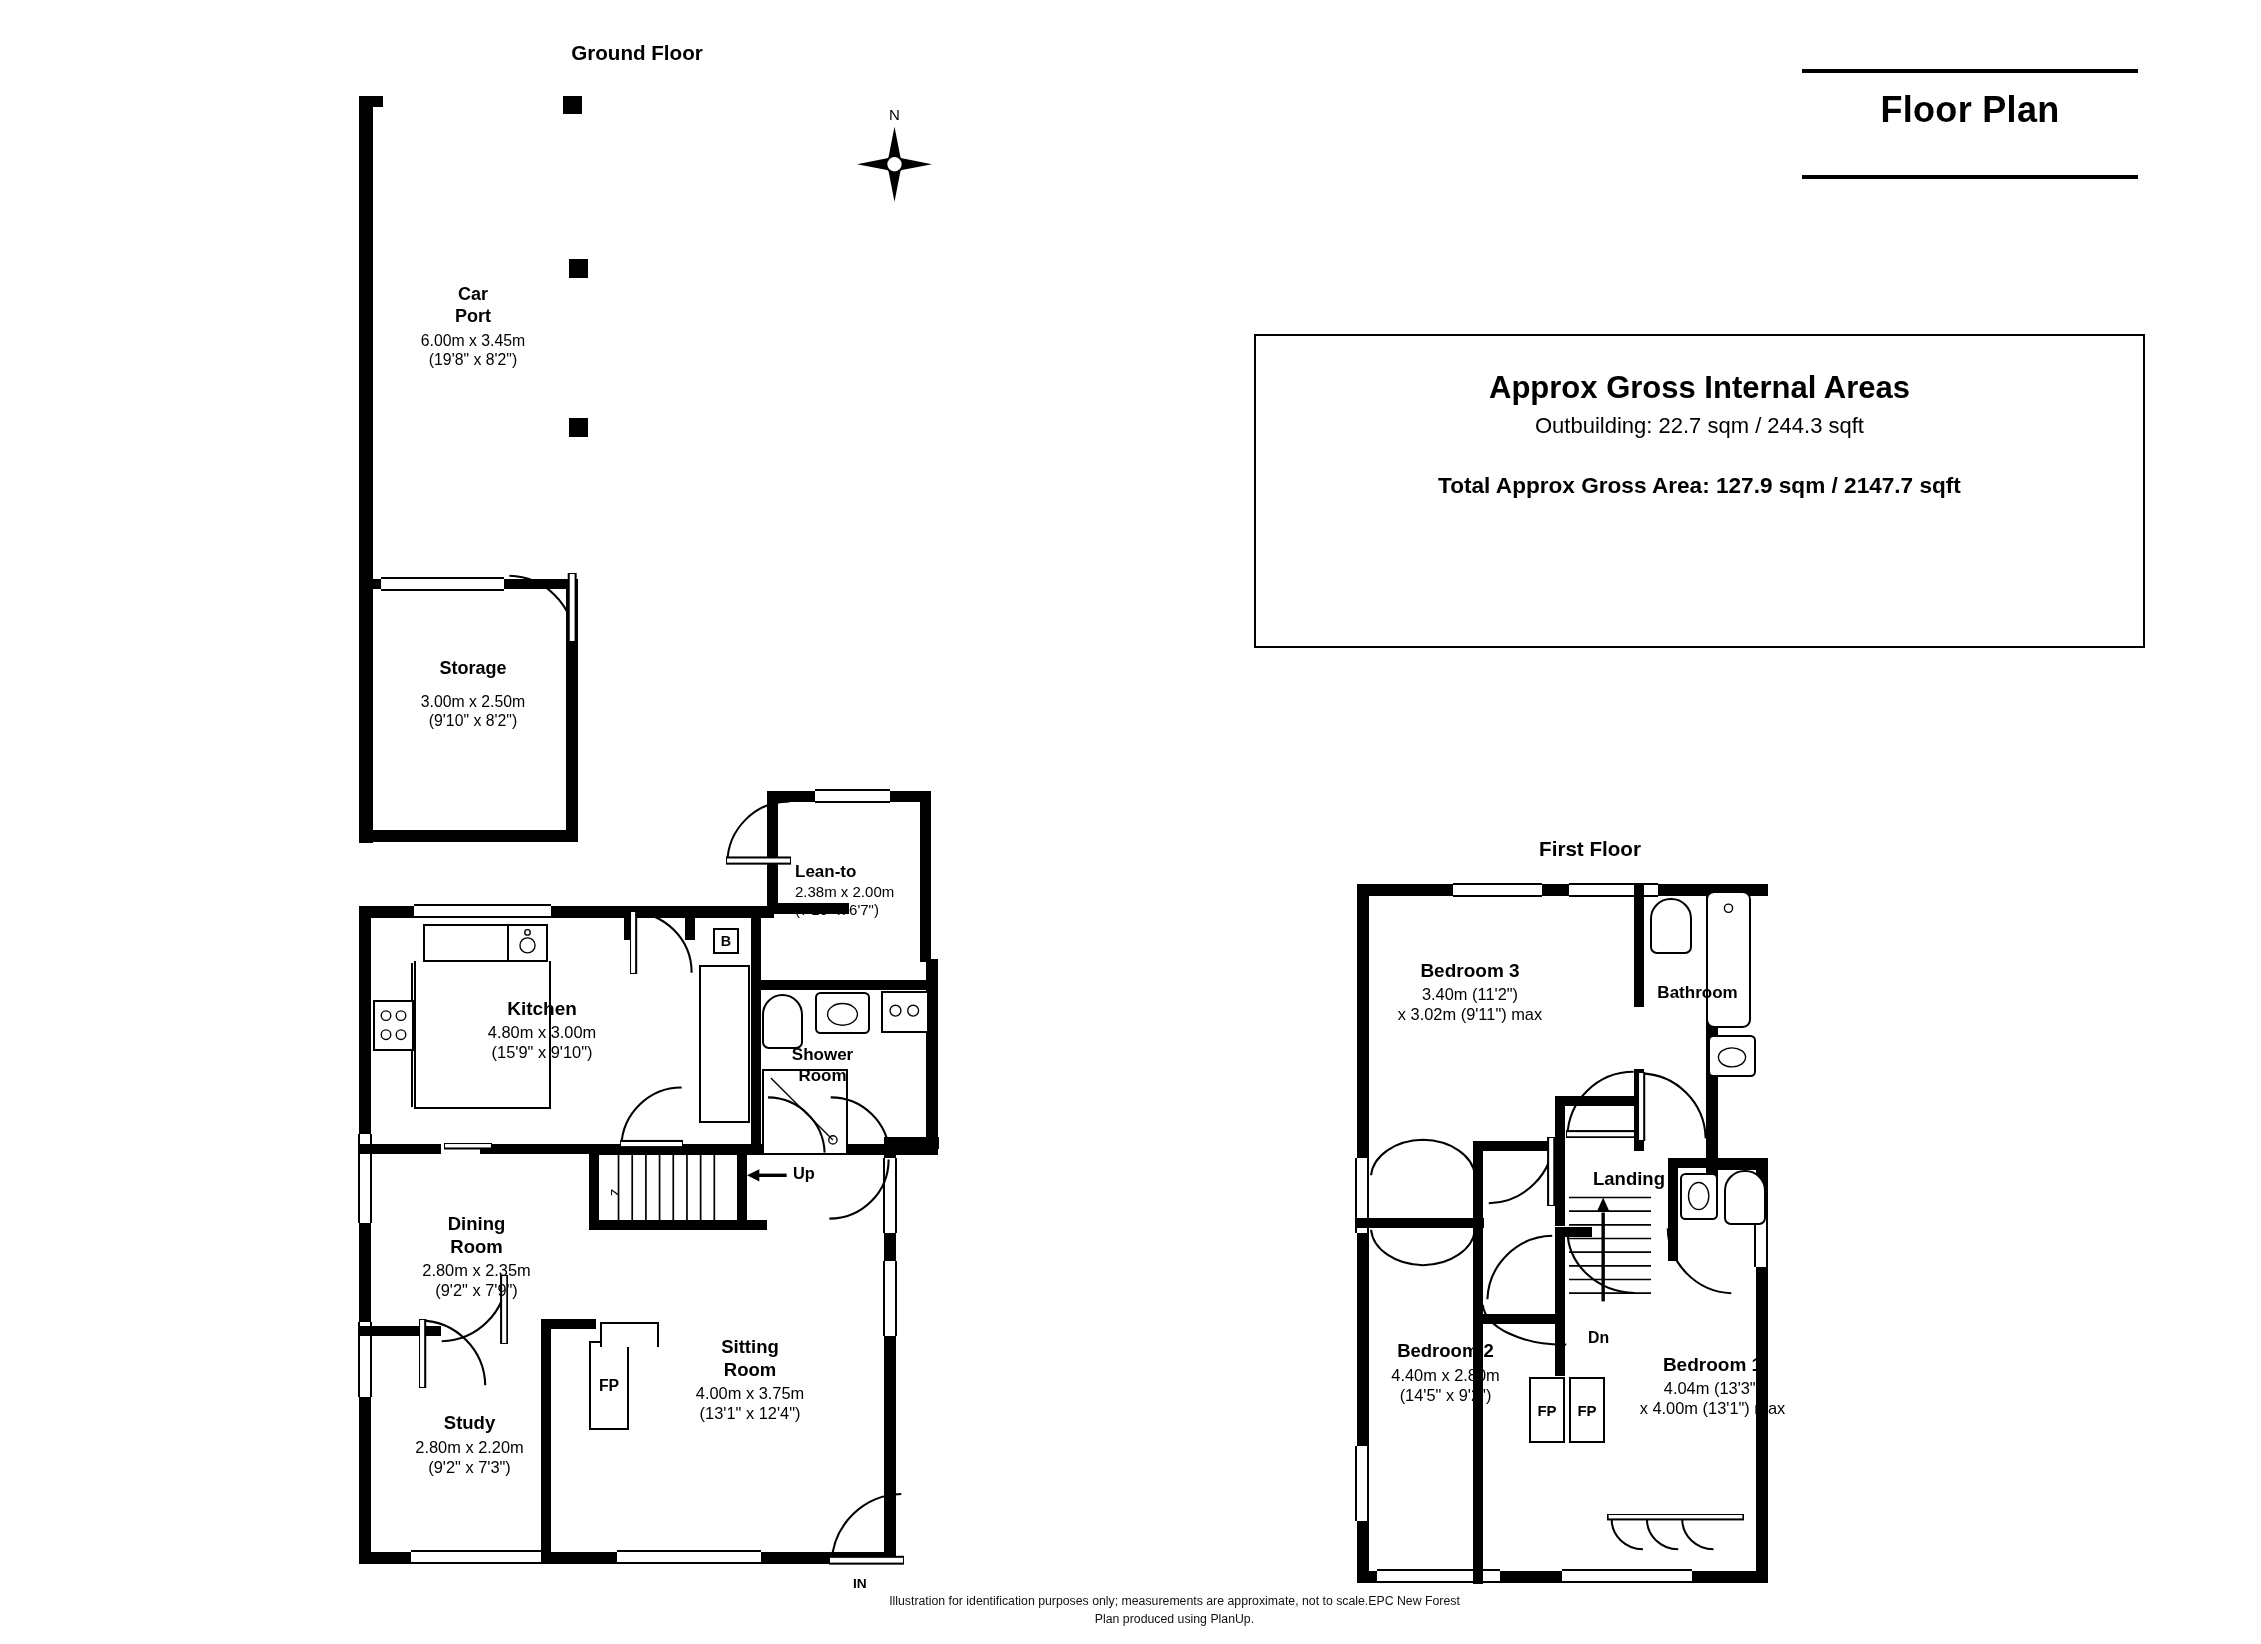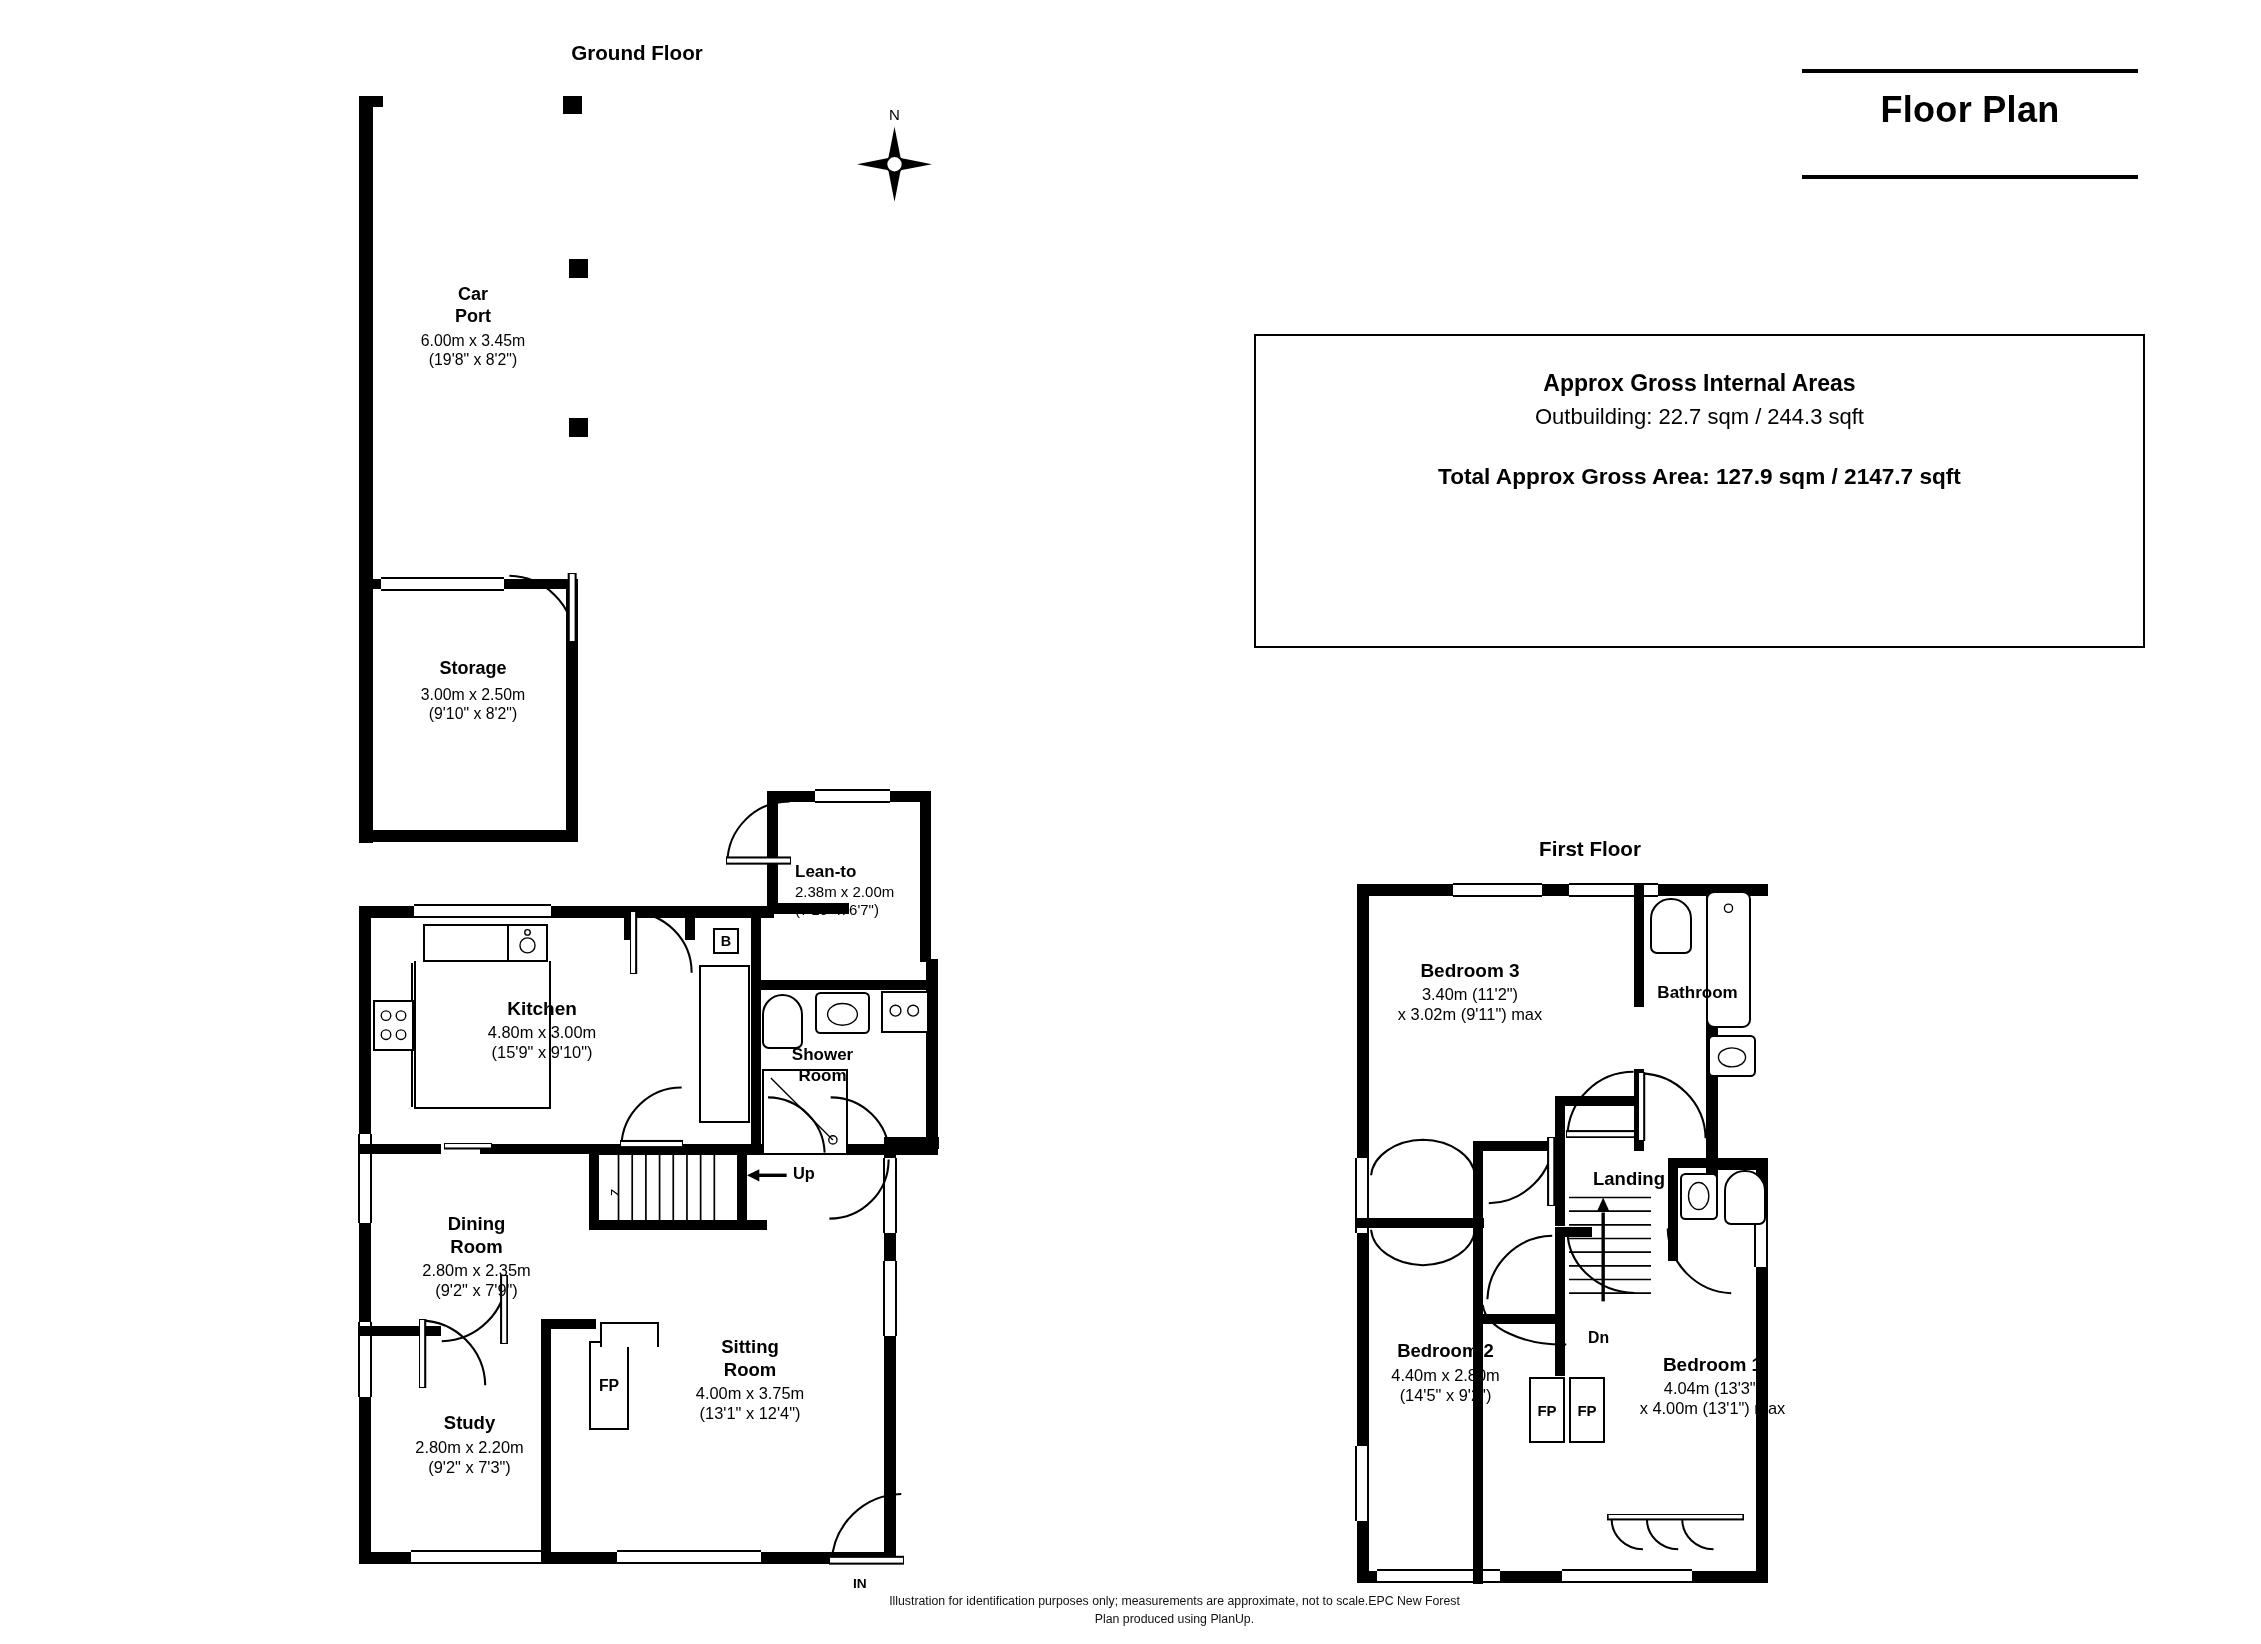--- a/index.html
+++ b/index.html
@@ -8,21 +8,21 @@
   .abs{position:absolute;}
   .ctr{text-align:center;}
   .wall{position:absolute;background:#000;}
   .thinline{position:absolute;background:#000;}
   .lbl{position:absolute;text-align:center;line-height:1.22;}
   .lbl .nm{font-weight:bold;}
   .lbl .dim{font-weight:normal;}
   .title-main{font-size:36px;font-weight:bold;letter-spacing:0.3px;}
   .sec-title{font-size:20.6px;font-weight:bold;}
   .areas-box{position:absolute;border:2.1px solid #000;box-sizing:border-box;}
-  .areas-h{font-size:23px;font-weight:bold;text-align:center;}
+  .areas-h{font-size:31px;font-weight:bold;text-align:center;}
   .areas-l{font-size:22px;text-align:center;}
   .areas-t{font-size:22.6px;font-weight:bold;text-align:center;}
   .footer{position:absolute;text-align:center;font-size:12.3px;line-height:1.45;color:#111;padding-left:44px;}
   .win{position:absolute;background:#fff;border-top:2.7px solid #000;border-bottom:2.7px solid #000;}
   .winv{position:absolute;background:#fff;border-left:2.7px solid #000;border-right:2.7px solid #000;}
   .fix{position:absolute;border:2.1px solid #000;background:#fff;box-sizing:border-box;}
   .smalltxt{position:absolute;font-size:13px;font-weight:bold;}
   .fp-box{position:absolute;border:2.1px solid #000;background:#fff;box-sizing:border-box;display:flex;align-items:center;justify-content:center;font-size:13.7px;font-weight:bold;}
   .compass{position:absolute;}
 </style>
@@ -80,21 +80,21 @@
 
   <div class="lbl" style="left:384px;top:284px;width:178px;font-size:18px;">
     <div class="nm">Car</div>
     <div class="nm">Port</div>
     <div class="dim" style="font-size:15.8px;margin-top:2.7px;">6.00m x 3.45m</div>
     <div class="dim" style="font-size:15.8px;">(19'8" x 8'2")</div>
   </div>
 
   <div class="lbl" style="left:384px;top:658px;width:178px;font-size:18px;">
     <div class="nm">Storage</div>
-    <div class="dim" style="font-size:15.8px;margin-top:5px;">3.00m x 2.50m</div>
+    <div class="dim" style="font-size:15.8px;margin-top:12px;">3.00m x 2.50m</div>
     <div class="dim" style="font-size:15.8px;">(9'10" x 8'2")</div>
   </div>
 
   <div class="wall" style="left:767px;top:791px;width:163px;height:11px;"></div>
   <div class="win" style="left:815px;top:789px;width:75px;height:9.6px;"></div>
   <div class="wall" style="left:767px;top:791px;width:11px;height:123px;"></div>
   <div class="wall" style="left:920px;top:791px;width:11px;height:171px;"></div>
   <div class="wall" style="left:767px;top:903px;width:82px;height:11px;"></div>
   <div class="abs" style="left:726px;top:800px;width:65px;height:65px;">
     <svg width="65" height="65" viewBox="0 0 95 95">

